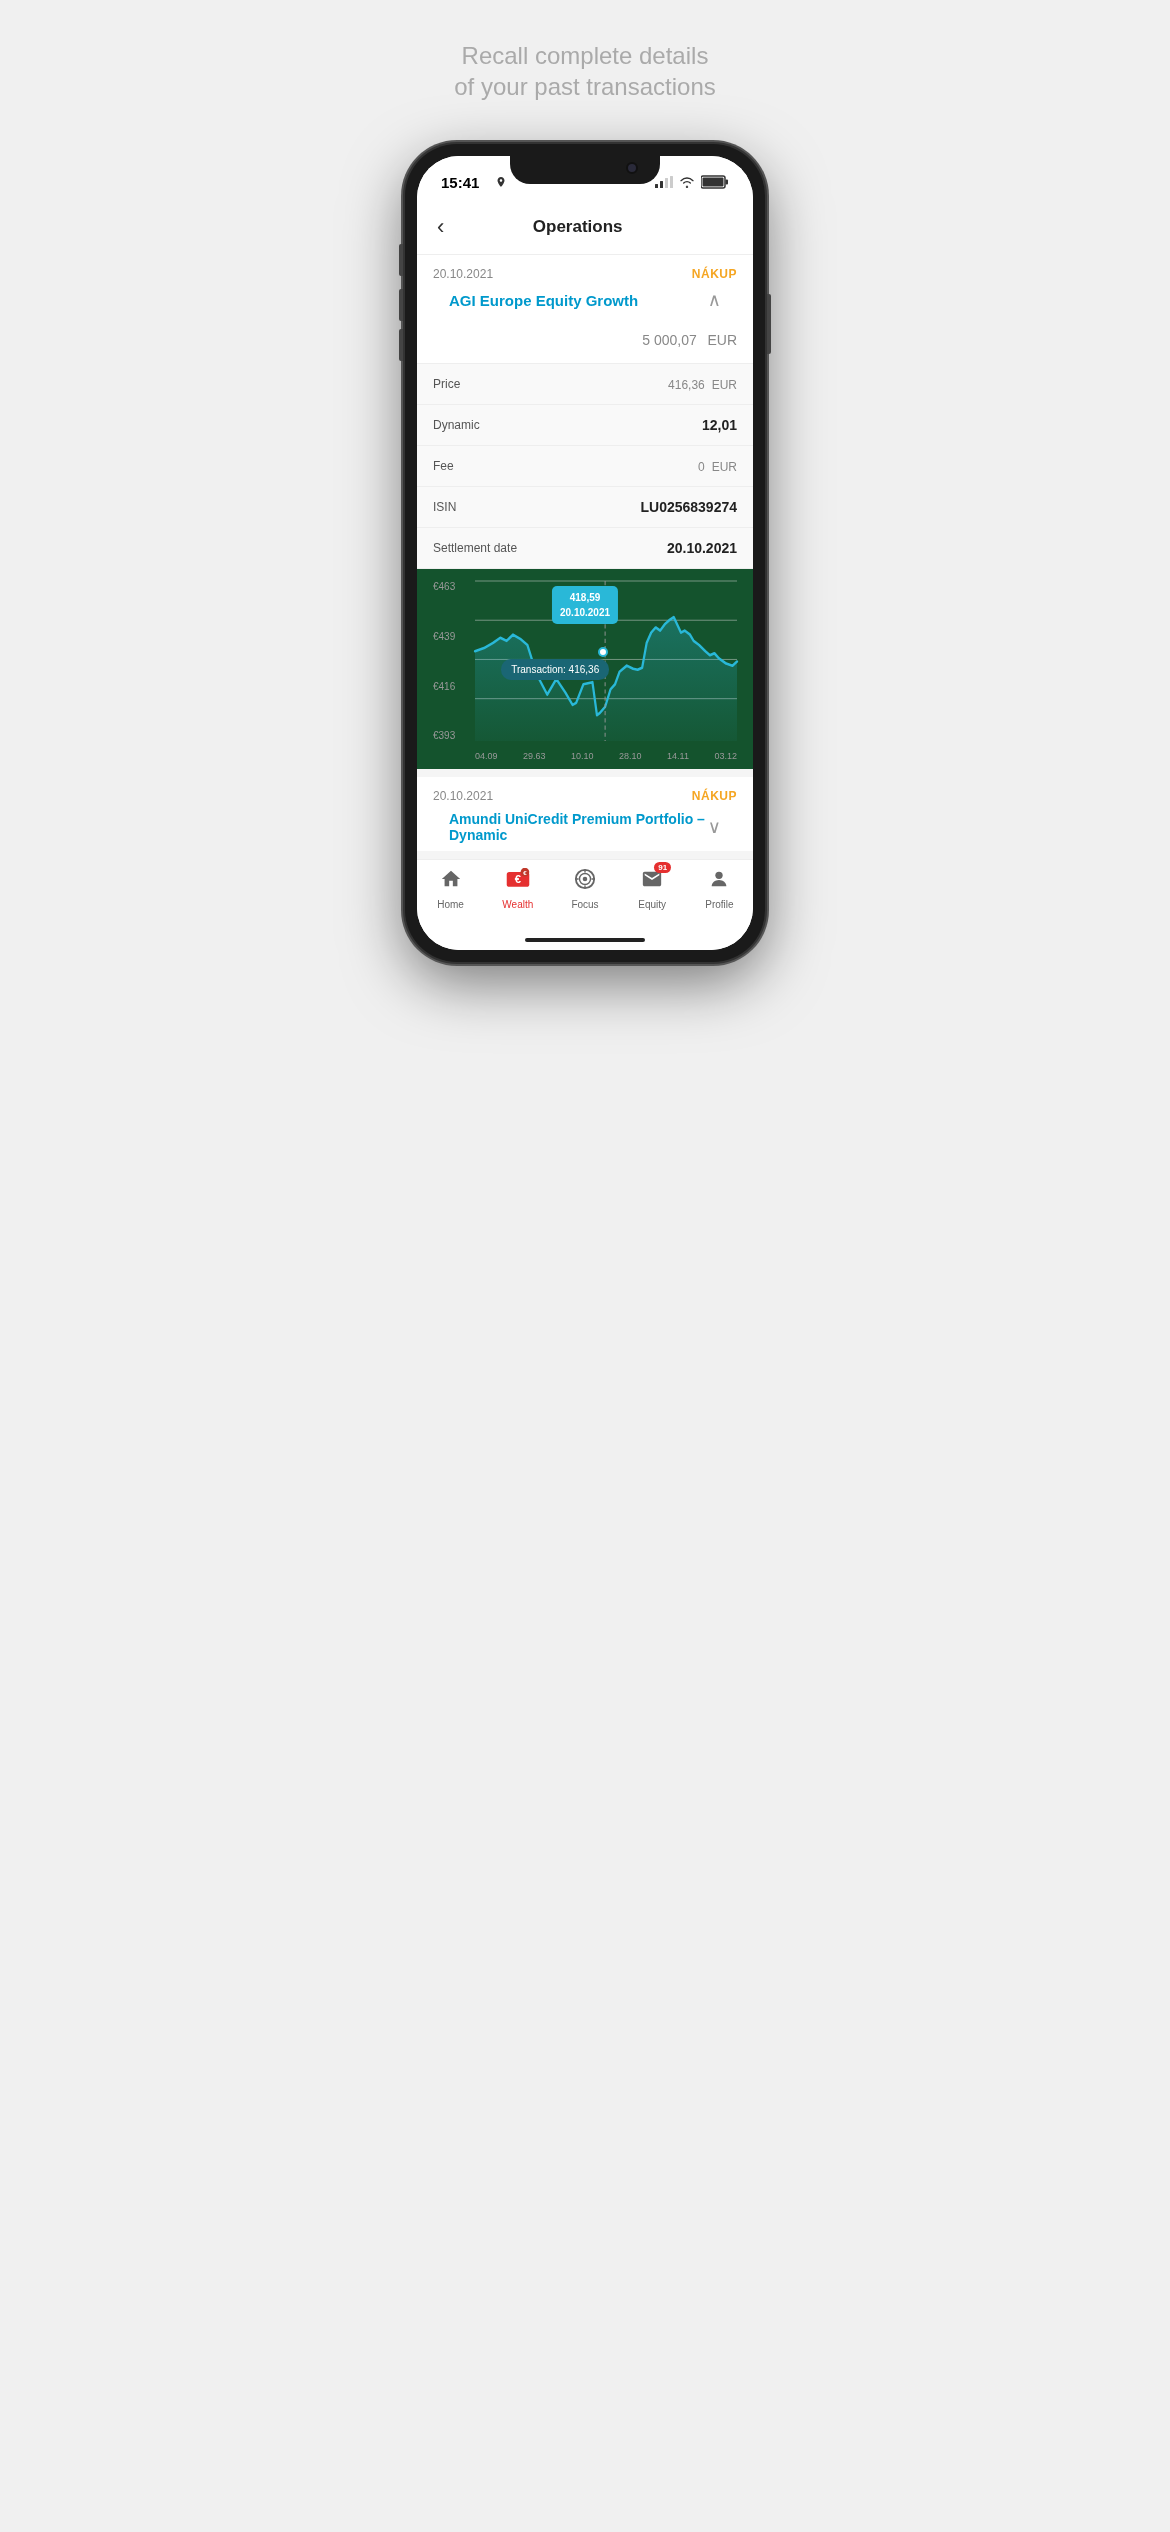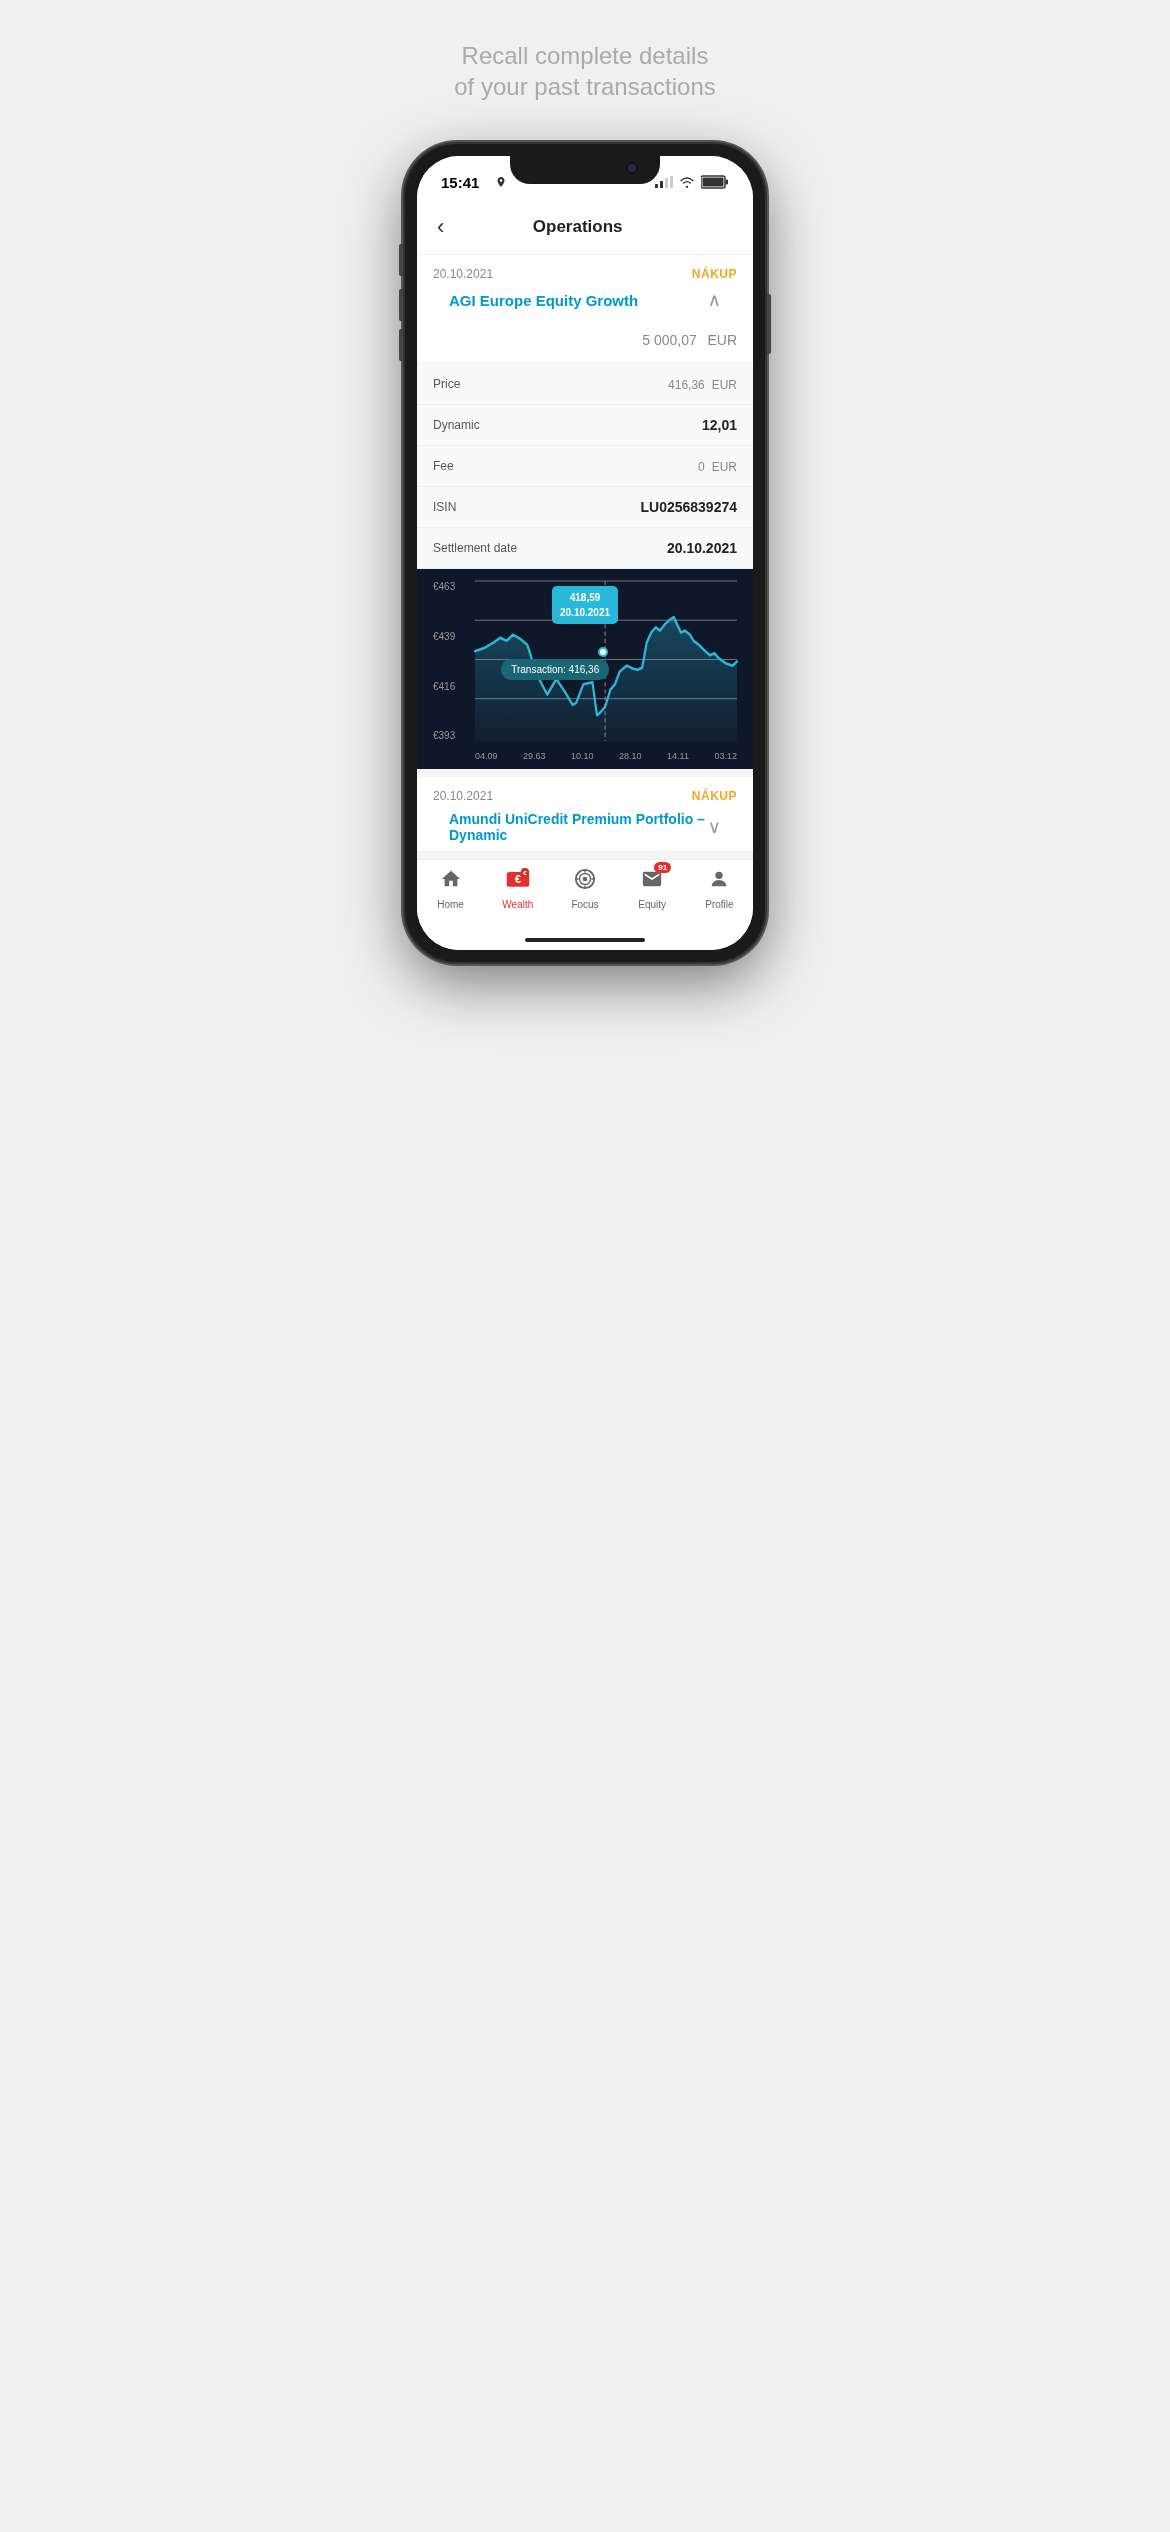--- a/index.html
+++ b/index.html
@@ -206,21 +206,21 @@
       color: #222;
     }
     .detail-value span {
       font-size: 12px;
       font-weight: 400;
       color: #888;
       margin-left: 3px;
     }
     
     .chart-section {
-      background: #0f172a;
+      background: #14532d;
       padding: 12px 16px 8px;
     }
     .chart-container {
       position: relative;
       width: 100%;
       height: 180px;
     }
     .chart-y-labels {
       position: absolute;
       left: 0;

